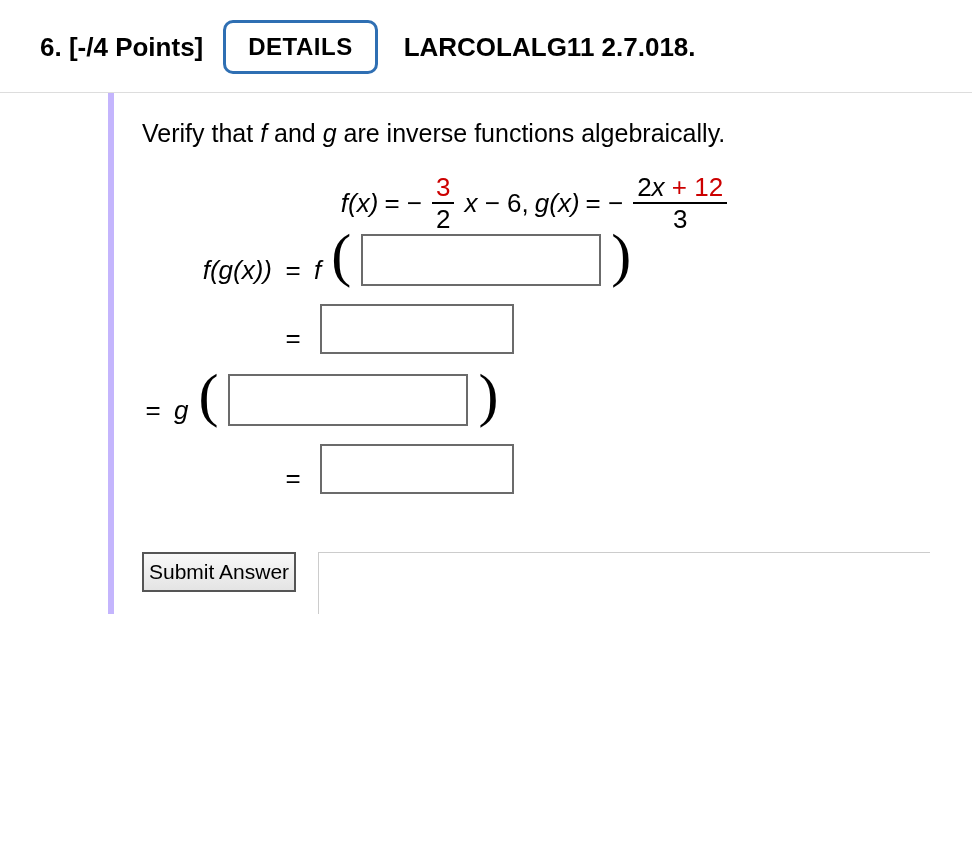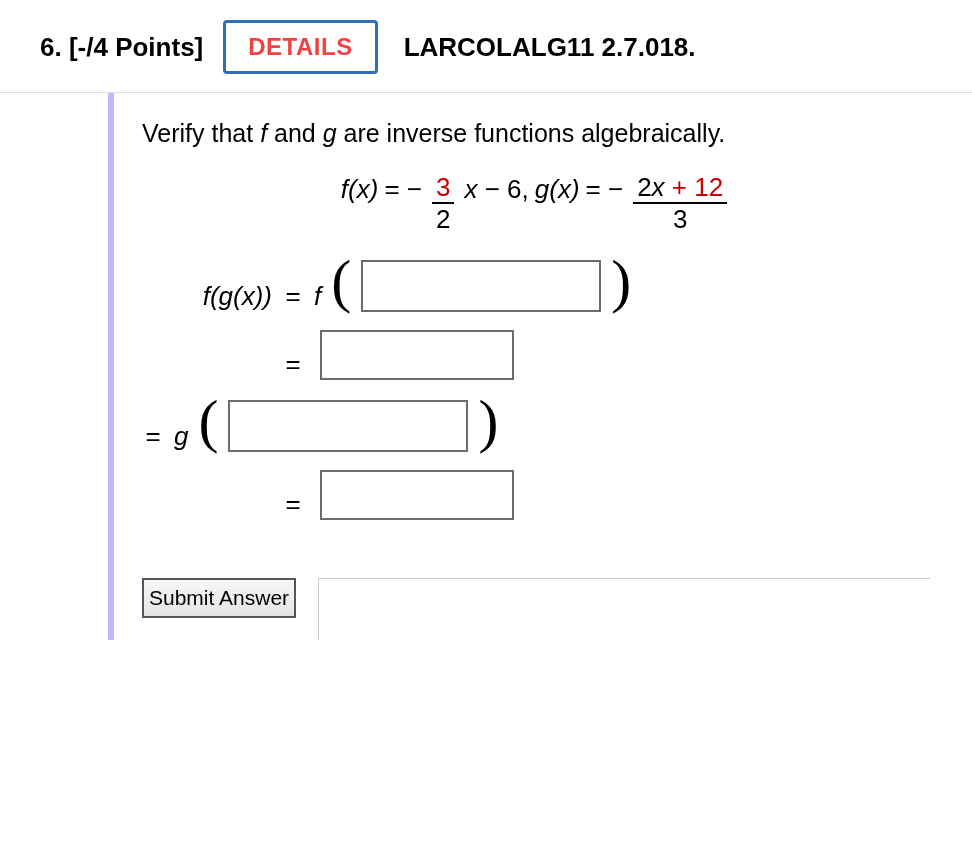--- a/index.html
+++ b/index.html
@@ -16,25 +16,25 @@
       gap: 20px;
       padding: 20px 36px 18px 40px;
       border-bottom: 1px solid #ddd;
     }
     .qnum {
       font-size: 26px;
       font-weight: 700;
     }
     .details-btn {
       border: 3px solid #2f6fb3;
-      border-radius: 4px;
+      border-radius: 10px;
       padding: 10px 22px;
       font-size: 24px;
       font-weight: 700;
-      color: #ef4444;
+      color: #000000;
       background: #fff;
       cursor: pointer;
       letter-spacing: 0.5px;
     }
     .book-ref {
       font-size: 26px;
       font-weight: 700;
       margin-left: 6px;
     }
     .content-wrap {
@@ -45,23 +45,23 @@
       width: 850px;
     }
     .prompt {
       font-size: 25px;
       margin-bottom: 26px;
     }
     .fi { font-style: italic; }
     .defs {
       font-size: 26px;
       text-align: center;
-      margin-bottom: 26px;
       display: flex;
       justify-content: center;
+      align-items: center;
       gap: 6px;
     }
     .frac {
       display: inline-flex;
       flex-direction: column;
       align-items: center;
       vertical-align: middle;
       line-height: 1;
       margin: 0 4px;
     }

